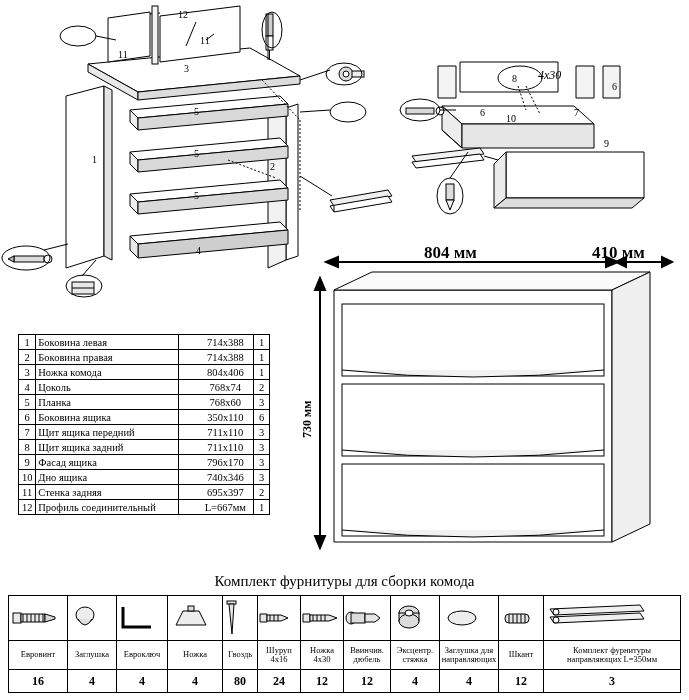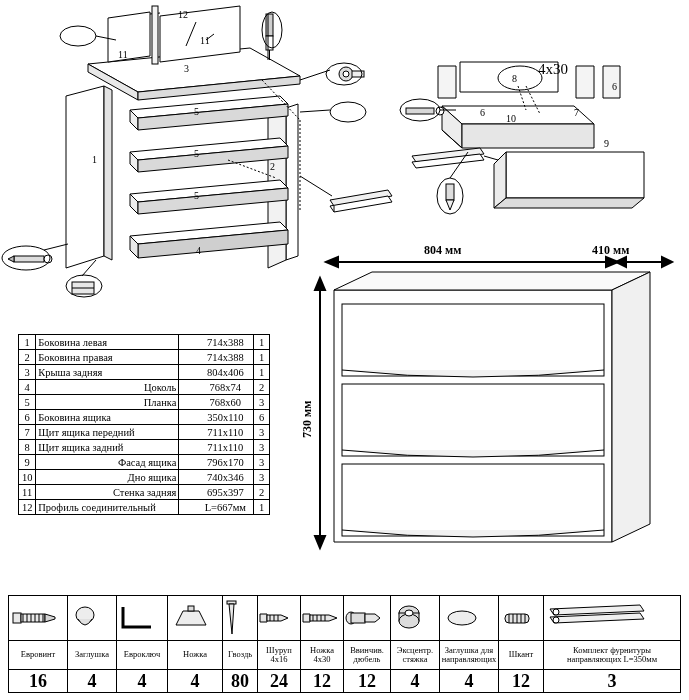--- a/index.html
+++ b/index.html
@@ -26,42 +26,42 @@
   }
   #parts-table td{
     border:1px solid #000;
     padding:0 2px;
     height:14px;
     line-height:13px;
     white-space:nowrap;
   }
   #parts-table td.num{width:14px;text-align:center;}
   #parts-table td.name{width:158px;text-align:left;}
-  #parts-table td.name.ind{text-align:right;}
+  #parts-table td.name.ind{text-align:left;}
   #parts-table td.size{width:62px;text-align:center;padding-left:20px;}
   #parts-table td.qty{width:16px;text-align:center;}
 
   
   #hw-title{
     position:absolute;left:0;top:573px;width:689px;text-align:center;
     font-size:15px;font-weight:normal;
   }
   #hw-table{
     position:absolute;left:8px;top:595px;width:673px;
     border-collapse:collapse;
     font-size:8.5px;
     text-align:center;
   }
   #hw-table td{border:1px solid #000;padding:0;}
   #hw-table tr.icons td{height:44px;vertical-align:middle;}
   #hw-table tr.names td{height:26px;vertical-align:middle;line-height:9.5px;padding:1px;border-radius:9px;}
-  #hw-table tr.counts td{height:22px;vertical-align:middle;font-size:18px;font-weight:bold;}
+  #hw-table tr.counts td{height:22px;vertical-align:middle;font-size:12px;font-weight:bold;}
 
   
-  .dim{font-size:12px;font-weight:bold;}
+  .dim{font-size:17px;font-weight:bold;}
   .vdim{
     font-size:12px;font-weight:bold;
     transform:rotate(-90deg);
     transform-origin:left top;
     white-space:nowrap;
   }
 </style>
 </head>
 <body>
 
@@ -213,21 +213,21 @@
       </g>
     </g>
   </svg>
 
   <div class="abs lbl" style="left:512px;top:74px;">8</div>
   <div class="abs lbl" style="left:480px;top:108px;">6</div>
   <div class="abs lbl" style="left:612px;top:82px;">6</div>
   <div class="abs lbl" style="left:574px;top:108px;">7</div>
   <div class="abs lbl" style="left:506px;top:114px;">10</div>
   <div class="abs lbl" style="left:604px;top:139px;">9</div>
-  <div class="abs lbl" style="left:538px;top:64px;font-size:15px;">4х30</div>
+  <div class="abs lbl" style="left:538px;top:70px;font-size:12px;font-style:italic;">4х30</div>
 
   <svg class="abs" style="left:312px;top:252px;" width="370" height="320" viewBox="0 0 370 320">
     <g stroke="#000" stroke-width="1" fill="none">
 
       <polygon points="22,38 300,38 300,290 22,290" fill="#ffffff"></polygon>
 
       <polygon points="22,38 60,20 338,20 300,38" fill="#fafafa"></polygon>
       <polygon points="300,38 338,20 338,272 300,290" fill="#f0f0f0"></polygon>
 
       <rect x="30" y="52" width="262" height="72" fill="#fff"></rect>
@@ -271,21 +271,21 @@
         <td class="qty">1</td>
       </tr>
       <tr>
         <td class="num">2</td>
         <td class="name">Боковина правая</td>
         <td class="size">714х388</td>
         <td class="qty">1</td>
       </tr>
       <tr>
         <td class="num">3</td>
-        <td class="name">Крыша задняя</td>
+        <td class="name">Ножка комода</td>
         <td class="size">804х406</td>
         <td class="qty">1</td>
       </tr>
       <tr>
         <td class="num">4</td>
         <td class="name ind">Цоколь</td>
         <td class="size">768х74</td>
         <td class="qty">2</td>
       </tr>
       <tr>
@@ -332,20 +332,21 @@
       </tr>
       <tr>
         <td class="num">12</td>
         <td class="name">Профиль соединительный</td>
         <td class="size">L=667мм</td>
         <td class="qty">1</td>
       </tr>
     </tbody>
   </table>
 
+  <div id="hw-title">Комплект фурнитуры для сборки комода</div>
 
   <table id="hw-table">
     <tbody>
       <tr class="icons">
         <td style="width:58px">
           <svg width="50" height="34" viewBox="0 0 50 34">
             <g stroke="#000" fill="#e9e9e9" stroke-width="1">
               <rect x="4" y="12" width="8" height="10"></rect>
               <path d="M12 13 h24 v8 h-24 z"></path>
               <path d="M14 13 v8 M18 13 v8 M22 13 v8 M26 13 v8 M30 13 v8 M34 13 v8"></path>

